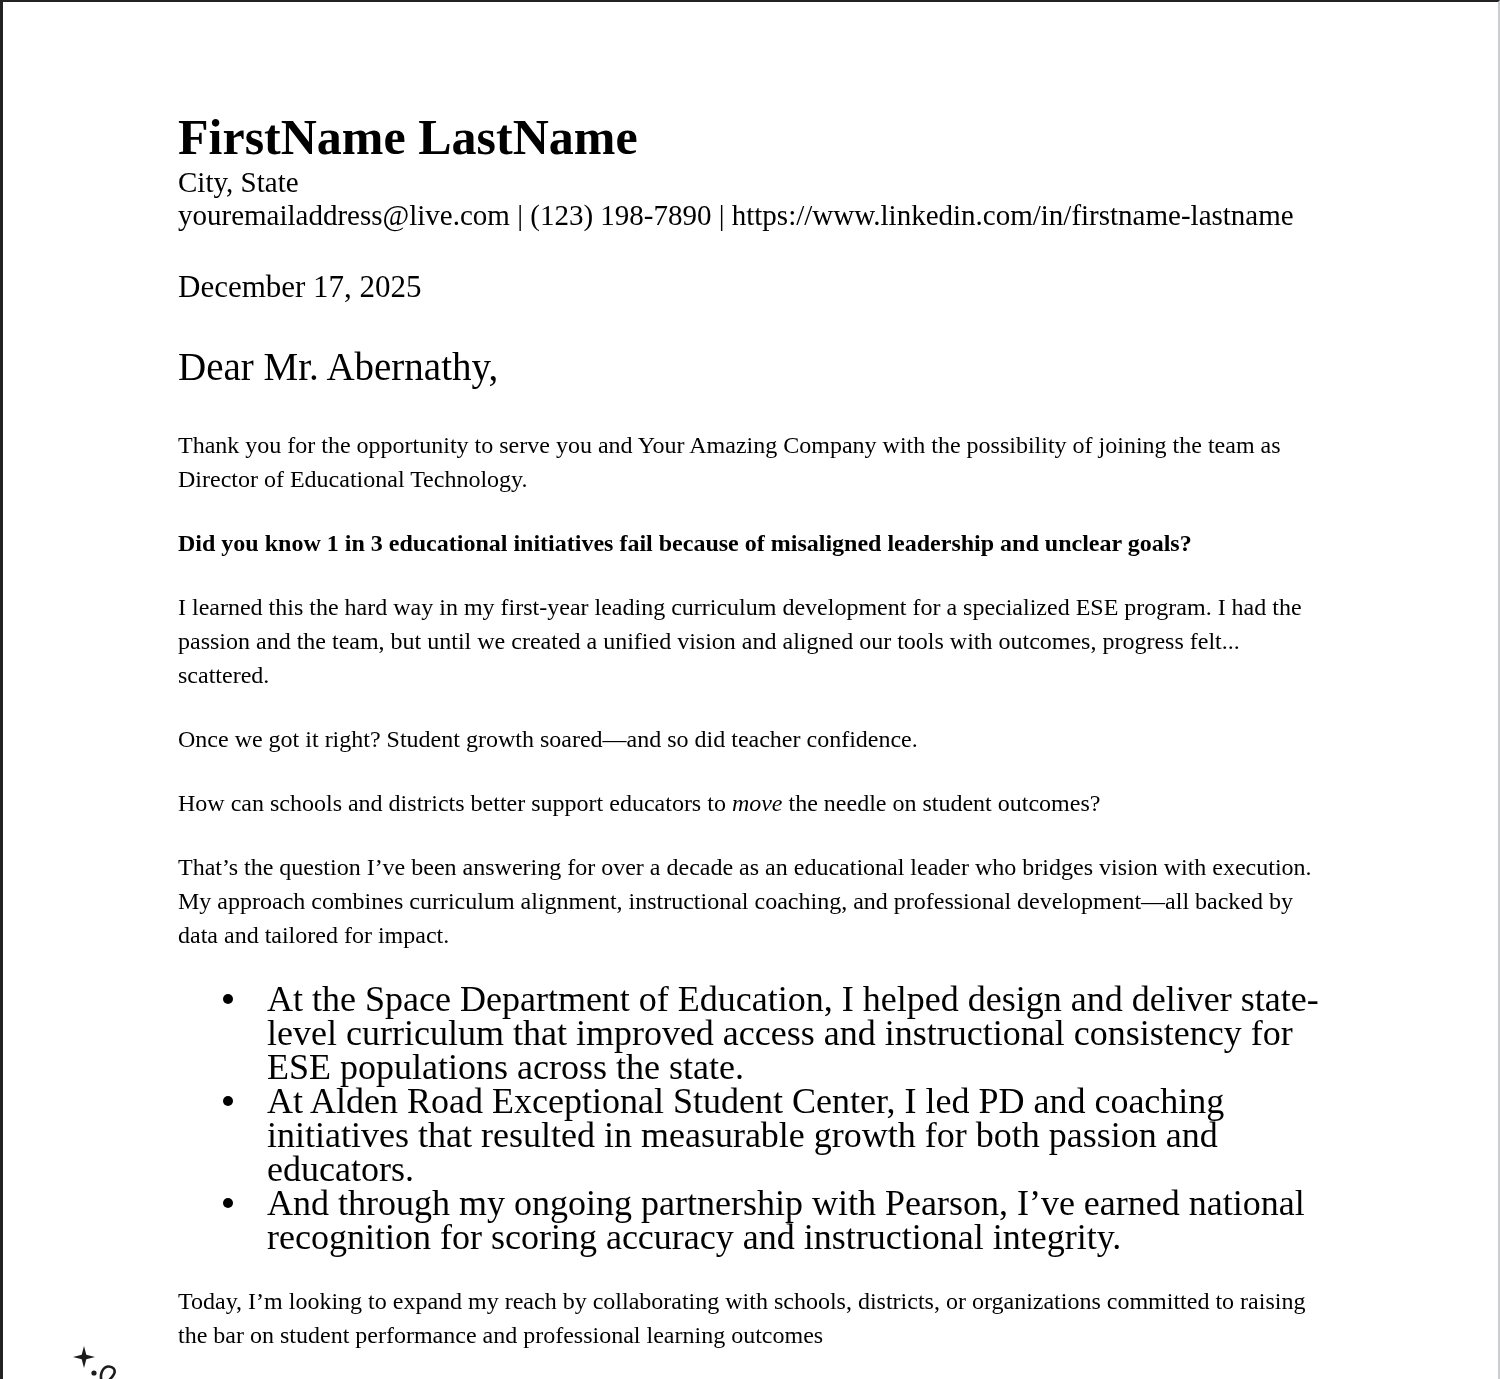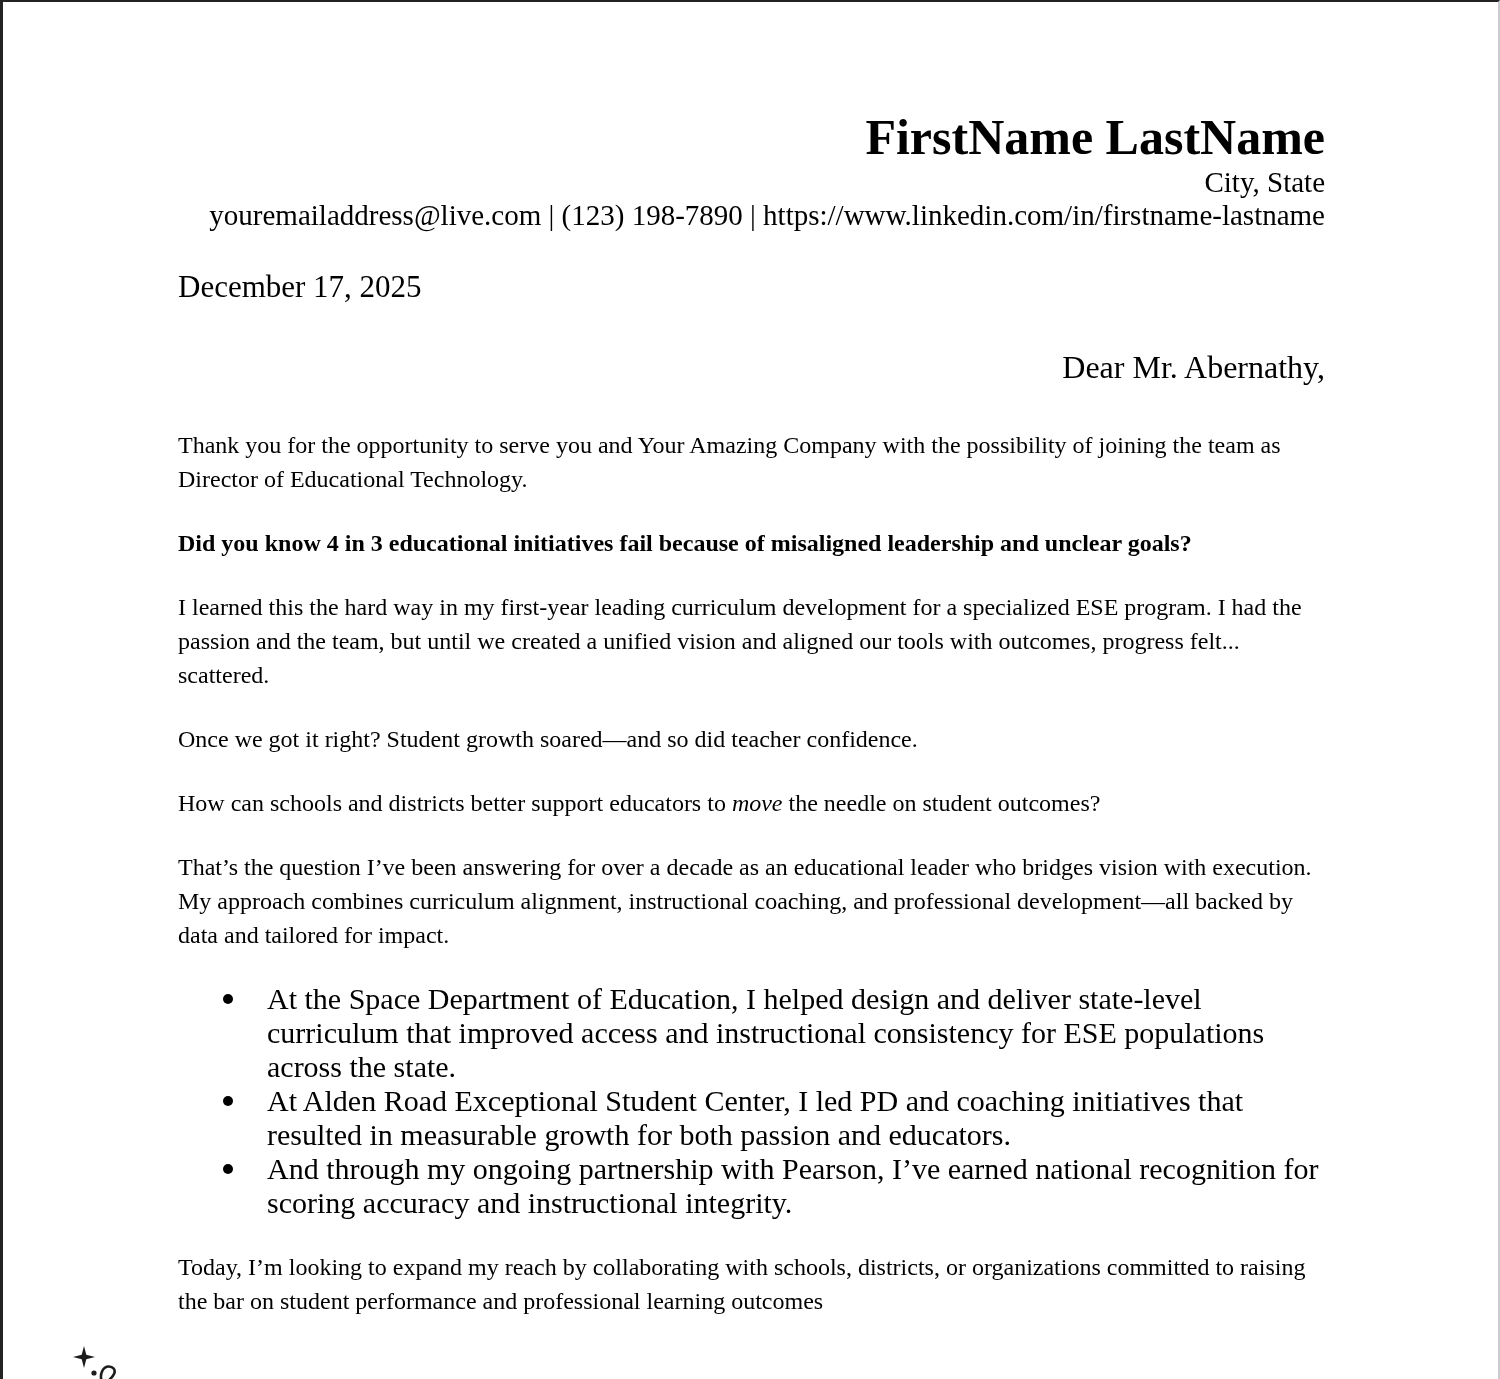--- a/index.html
+++ b/index.html
@@ -12,60 +12,59 @@
     background: #ffffff;
     border-top: 2px solid #232323;
     border-left: 3px solid #232323;
     border-right: 2px solid #c9cdd0;
     overflow: hidden;
     padding: 106px 173px 0 175px;
     font-family: "Liberation Serif", "DejaVu Serif", serif;
     color: #000000;
   }
 
-  .doc-header { text-align: right; }
+  .doc-header { text-align: left; }
   .name {
     margin: 0;
     font-size: 50px;
     line-height: 58px;
     font-weight: bold;
   }
   .loc, .contact {
     font-size: 29px;
     line-height: 33px;
   }
 
   .date {
     margin: 38px 0 0 0;
     font-size: 31px;
     line-height: 34px;
   }
   .salutation {
     margin: 46px 0 0 0;
-    font-size: 32px;
+    font-size: 39px;
     line-height: 34px;
-    text-align: right;
   }
   .para {
     margin: 30px 0 0 0;
     font-size: 24px;
     line-height: 34px;
   }
   .para.first { margin-top: 44px; }
   .bold-para { font-weight: bold; }
 
   .bullets {
     margin: 30px 0 0 0;
     padding: 0;
     list-style: none;
   }
   .bullets li {
     position: relative;
     padding-left: 89px;
-    font-size: 30px;
+    font-size: 36px;
     line-height: 34px;
   }
   .bullets li::before {
     content: "";
     position: absolute;
     left: 45px;
     top: 12px;
     width: 10px;
     height: 10px;
     border-radius: 50%;
@@ -94,21 +93,21 @@
     <div class="loc">City, State</div>
     <div class="contact">youremailaddress@live.com | (123) 198-7890 | https://www.linkedin.com/in/firstname-lastname</div>
   </header>
 
   <p class="date">December 17, 2025</p>
 
   <p class="salutation">Dear Mr. Abernathy,</p>
 
   <p class="para first">Thank you for the opportunity to serve you and Your Amazing Company with the possibility of joining the team as Director of Educational Technology.</p>
 
-  <p class="para bold-para">Did you know 4 in 3 educational initiatives fail because of misaligned leadership and unclear goals?</p>
+  <p class="para bold-para">Did you know 1 in 3 educational initiatives fail because of misaligned leadership and unclear goals?</p>
 
   <p class="para">I learned this the hard way in my first-year leading curriculum development for a specialized ESE program. I had the passion and the team, but until we created a unified vision and aligned our tools with outcomes, progress felt... scattered.</p>
 
   <p class="para">Once we got it right? Student growth soared—and so did teacher confidence.</p>
 
   <p class="para"><span>How can schools and districts better support educators to </span><em>move</em><span> the needle on student outcomes?</span></p>
 
   <p class="para"><span>That’s the question I’ve been answering for over a decade as an educational leader who bridges </span><strong>vision with execution</strong><span>. My approach combines </span><strong>curriculum alignment, instructional coaching, and professional development</strong><span>—all backed by data and tailored for impact.</span></p>
 
   <ul class="bullets">

